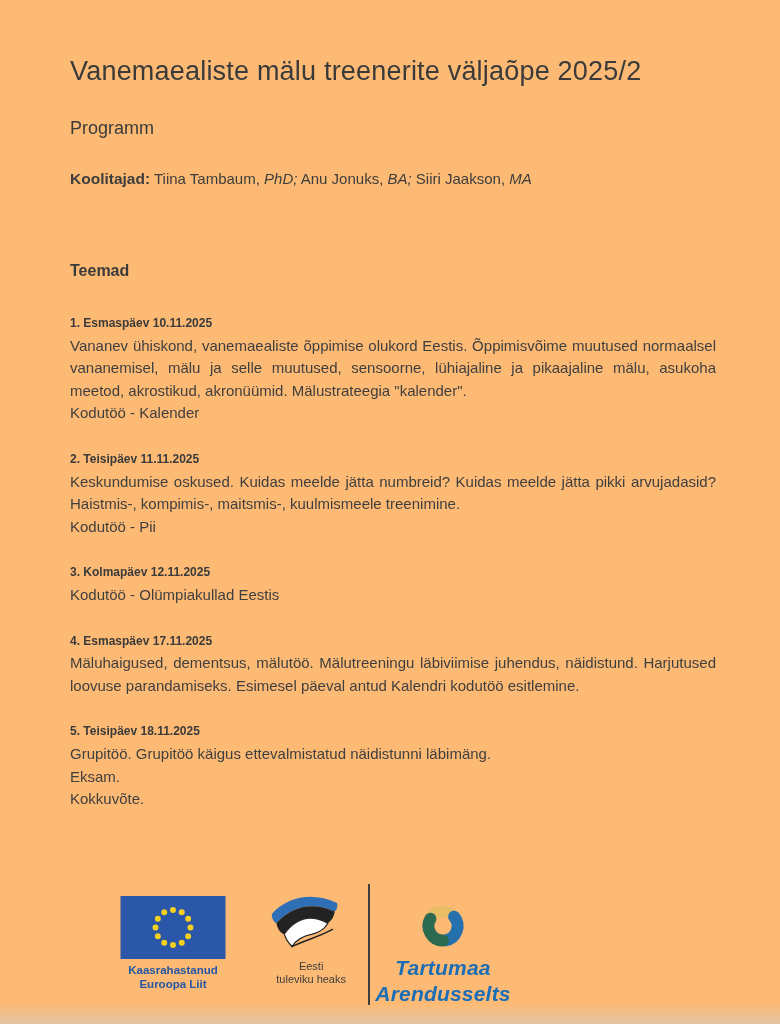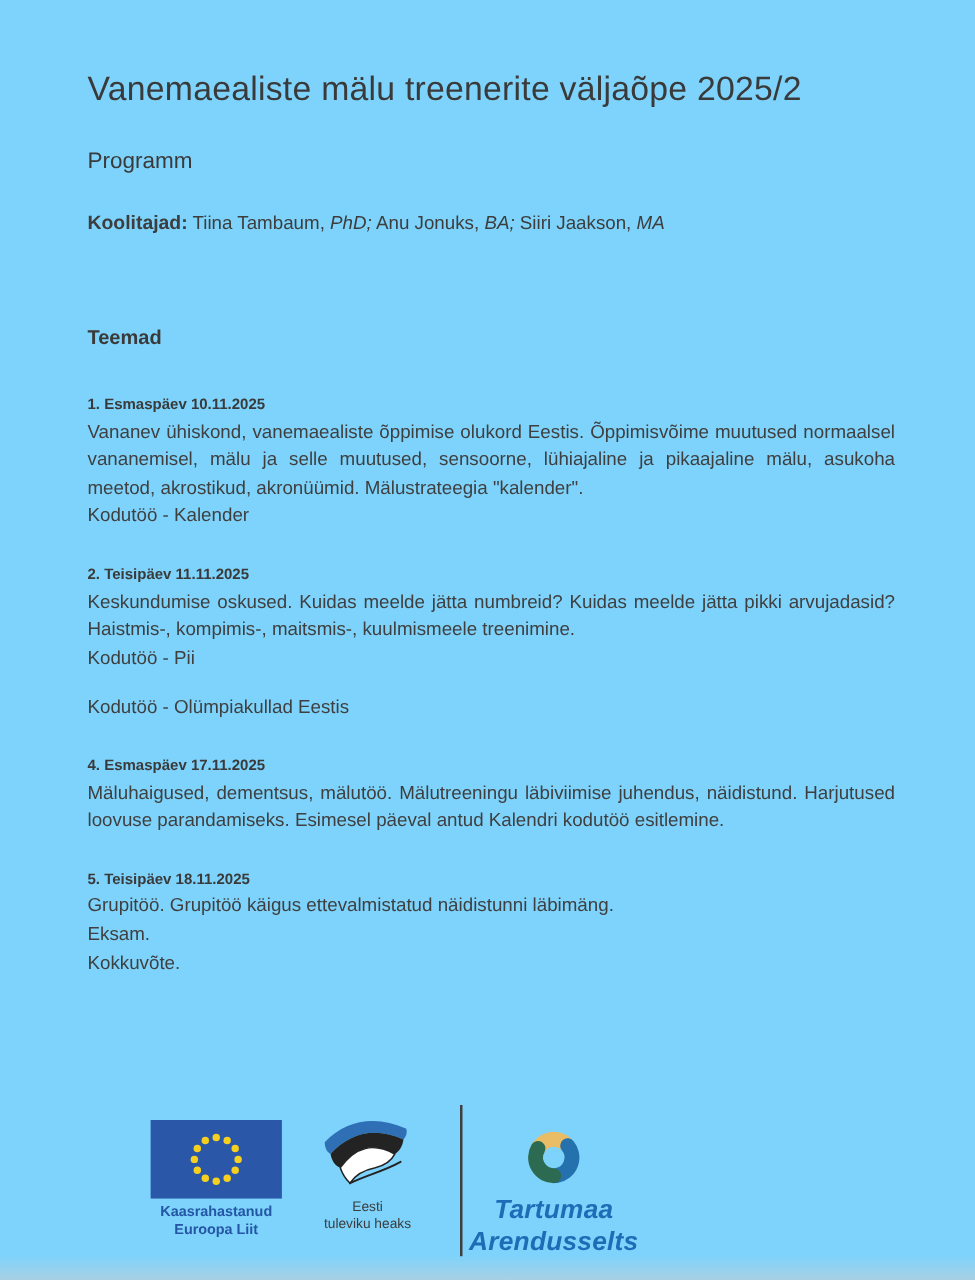--- a/index.html
+++ b/index.html
@@ -7,21 +7,21 @@
   body {
     width: 780px; height: 1024px;
     background: #fdfdfd;
     font-family: "Liberation Sans", "DejaVu Sans", sans-serif;
     color: #3d3d3d;
     position: relative;
     overflow: hidden;
   }
   .page {
     position: absolute; inset: 0;
-    background: #7dd3fc;
+    background: #fdba74;
   }
   .scan-edge-bottom {
     position: absolute; left: 0; right: 0; bottom: 0; height: 20px;
     background: linear-gradient(to bottom, rgba(210,210,210,0) 0%, rgba(205,205,207,0.55) 100%);
     pointer-events: none;
   }
   .content {
     position: absolute; left: 70px; top: 0; width: 646px;
   }
   .doc-title {
@@ -63,21 +63,21 @@
     display: flex; align-items: flex-start;
   }
   .logo-block { display: flex; flex-direction: column; align-items: center; }
   .eu-block { width: 110px; padding-top: 12px; }
   .eu-block svg { display: block; }
   .eu-caption {
     margin-top: 4px; text-align: center;
     font-size: 11.5px; font-weight: 700; line-height: 14px;
     color: #2456a5;
   }
-  .ee-block { width: 104px; padding-top: 5px; margin-left: 14px; }
+  .ee-block { width: 104px; padding-top: 5px; margin-left: 14px; align-items: flex-end; }
   .ee-caption {
     margin-top: 1px; text-align: center;
     font-size: 11px; font-weight: 400; line-height: 13px;
     color: #3c3c3c;
   }
   .v-divider {
     width: 2px; height: 121px; margin-left: 22px;
     background: #3f3f3f;
   }
   .ta-block { width: 130px; padding-top: 16px; margin-left: 8px; justify-content: space-between; }
@@ -116,20 +116,21 @@
       <p class="hw">Kodutöö - Kalender</p>
     </section>
 
     <section class="topic">
       <h3>2. Teisipäev 11.11.2025</h3>
       <p class="body-just">Keskundumise oskused. Kuidas meelde jätta numbreid? Kuidas meelde jätta pikki arvujadasid? Haistmis-, kompimis-, maitsmis-, kuulmismeele treenimine.</p>
       <p class="hw">Kodutöö - Pii</p>
     </section>
 
     <section class="topic">
+      <h3>3. Kolmapäev 12.11.2025</h3>
       <p class="hw">Kodutöö - Olümpiakullad Eestis</p>
     </section>
 
     <section class="topic">
       <h3>4. Esmaspäev 17.11.2025</h3>
       <p class="body-just">Mäluhaigused, dementsus, mälutöö. Mälutreeningu läbiviimise juhendus, näidistund. Harjutused loovuse parandamiseks. Esimesel päeval antud Kalendri kodutöö esitlemine.</p>
     </section>
 
     <section class="topic">
       <h3>5. Teisipäev 18.11.2025</h3>

